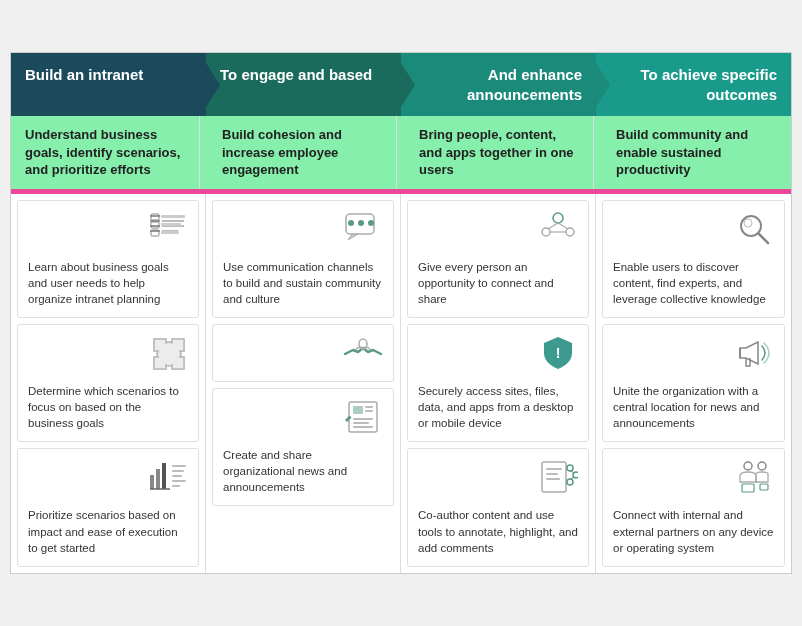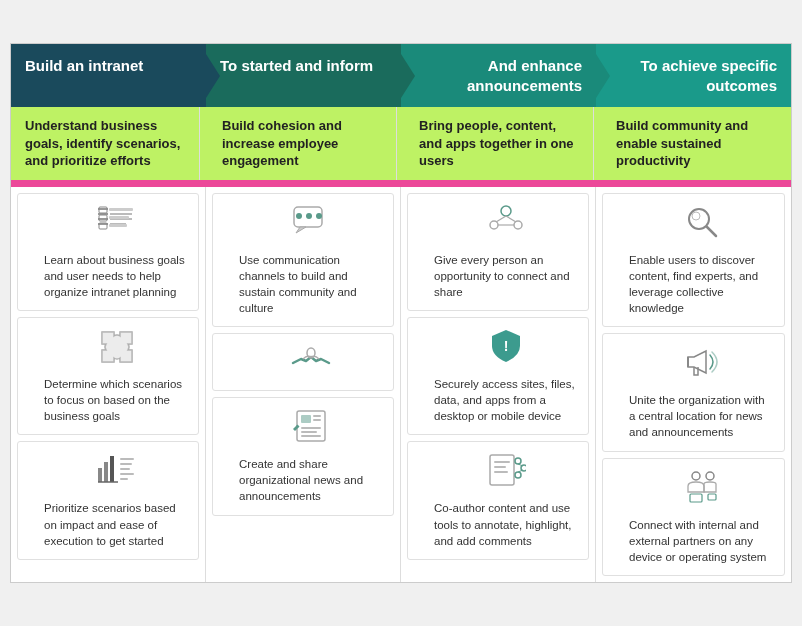--- a/index.html
+++ b/index.html
@@ -52,22 +52,22 @@
     }
     .hc-1 { background: #1a4a5c; --arrow-color: #1a4a5c; }
     .hc-2 { background: #1a6b5c; --arrow-color: #1a6b5c; }
     .hc-3 { background: #1a8a7a; --arrow-color: #1a8a7a; }
     .hc-4 { background: #1a9a8a; }
 
     
     .subheader-row {
       display: grid;
       grid-template-columns: repeat(4, 1fr);
-      background: #bef264;
-      border-bottom: 7px solid #ec4899;
+      background: #86efac;
+      border-bottom: 5px solid #ec4899;
       gap: 8px;
     }
     .subheader-cell {
       padding: 10px 14px;
       font-size: 13px;
       font-weight: 700;
       line-height: 1.35;
       border-right: 1px solid #ddd;
       color: #222;
     }
@@ -85,24 +85,24 @@
       flex-direction: column;
       gap: 6px;
     }
     .content-col:last-child { border-right: none; }
 
     
     .card {
       background: #fff;
       border: 1px solid #e0e0e0;
       border-radius: 3px;
-      padding: 10px 10px 10px 26px;
+      padding: 10px 10px 10px 10px;
       display: flex;
       flex-direction: column;
-      align-items: center;
+      align-items: flex-end;
       gap: 12px;
     }
     .card-icon {
       width: 40px;
       height: 36px;
       display: flex;
       align-items: center;
       justify-content: center;
     }
     .card-text {
@@ -117,21 +117,21 @@
 </head>
 <body>
 
 <div class="container">
 
   <div class="header-row">
     <div class="header-cell hc-1">
       <span>Build an intranet</span>
     </div>
     <div class="header-cell hc-2">
-      <span>To started and inform</span>
+      <span>To engage and based</span>
     </div>
     <div class="header-cell hc-3">
       <span>And enhance announcements</span>
     </div>
     <div class="header-cell hc-4">
       <span>To achieve specific outcomes</span>
     </div>
   </div>
 
   <div class="subheader-row">

